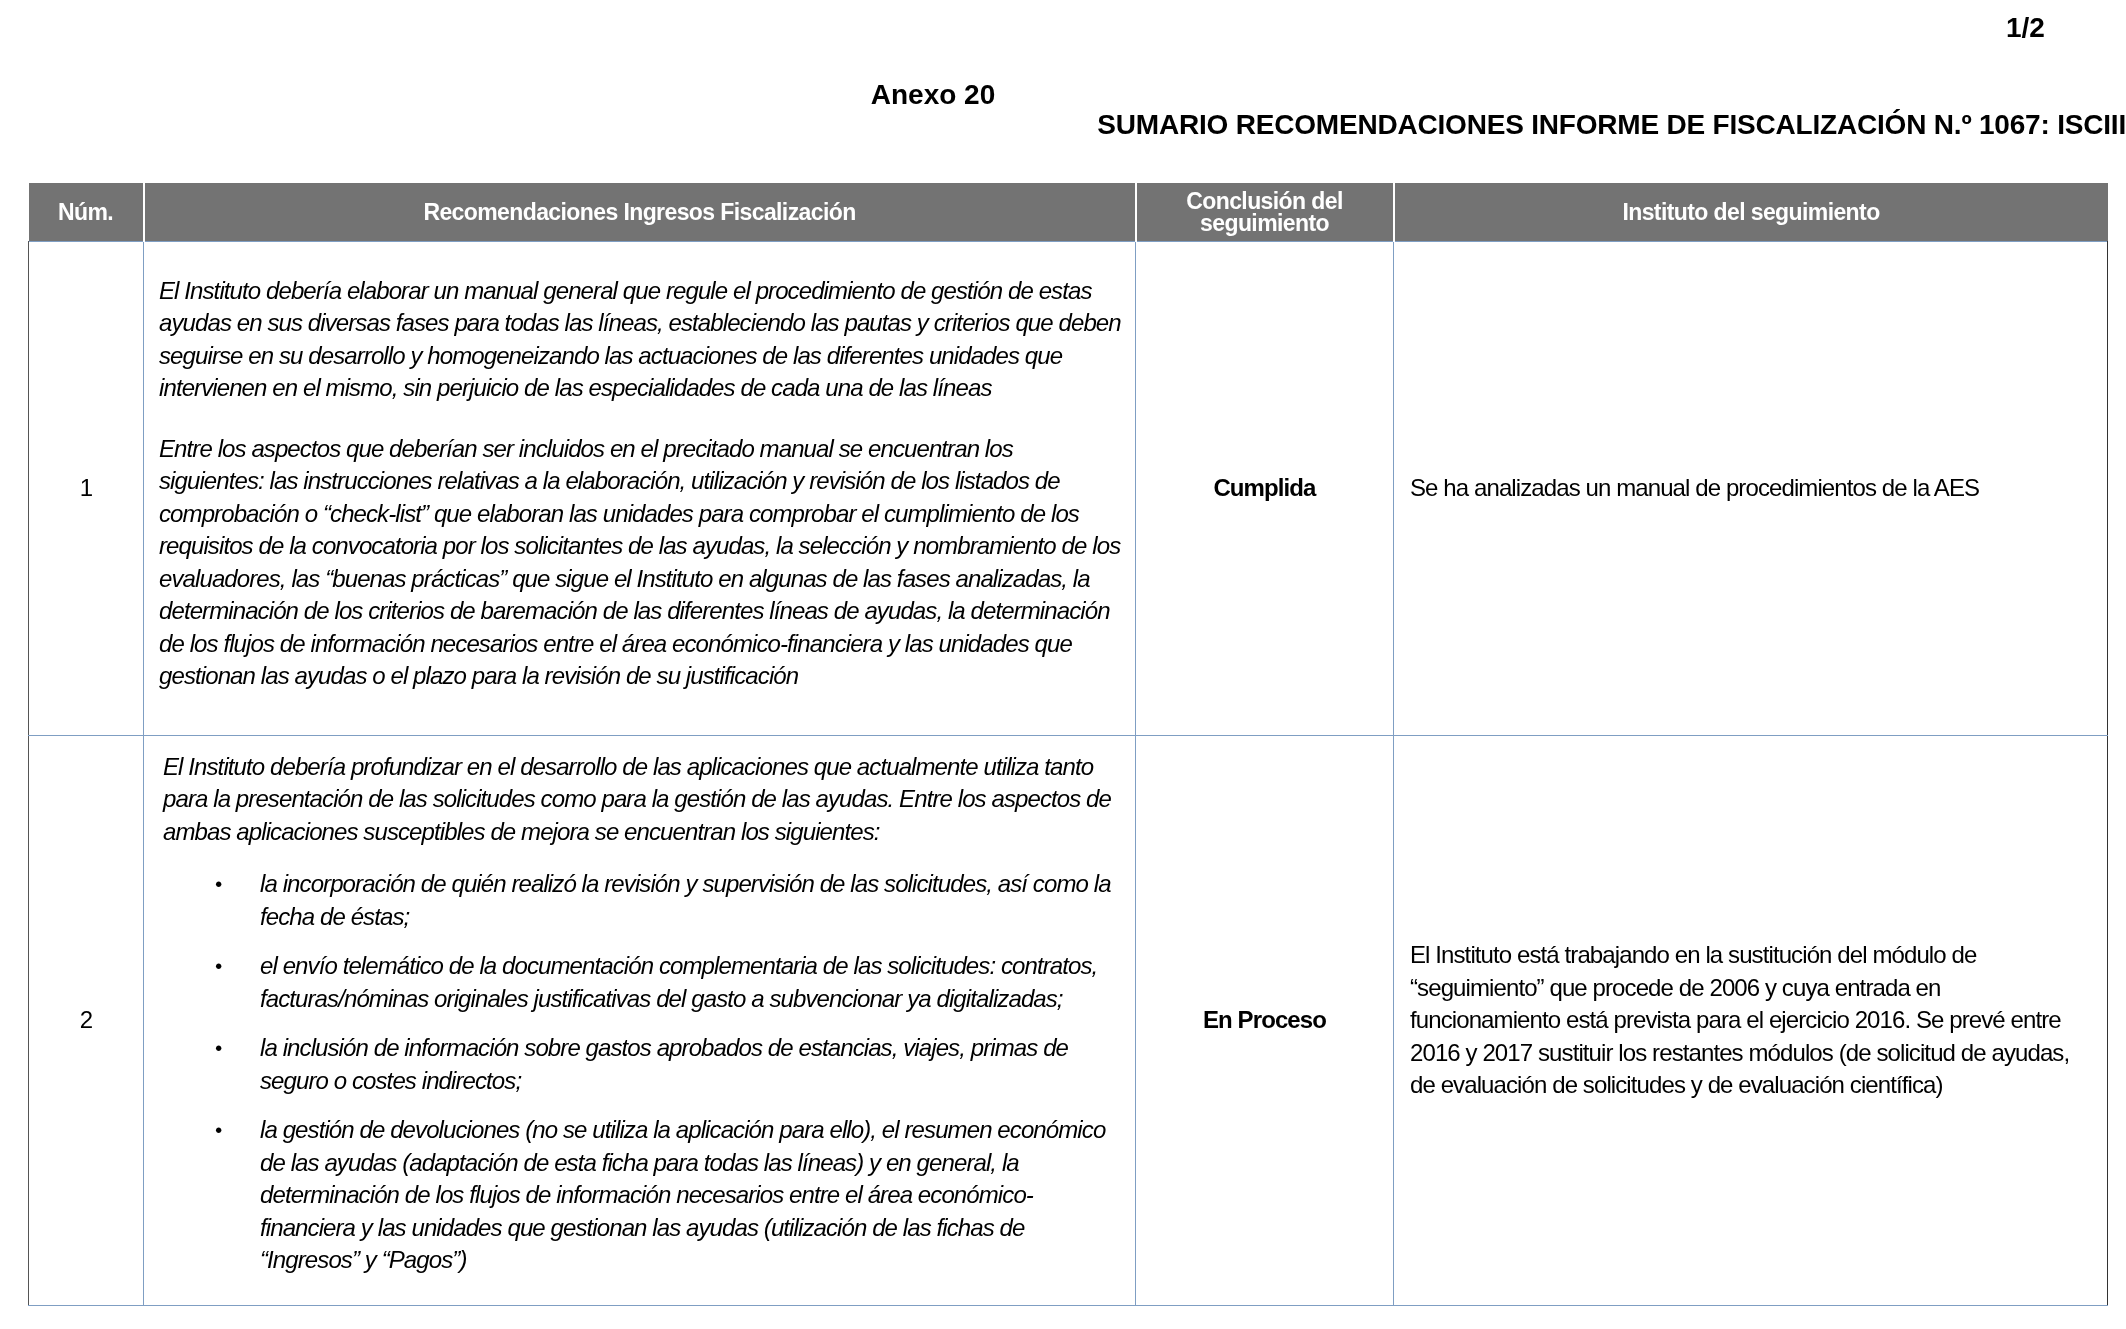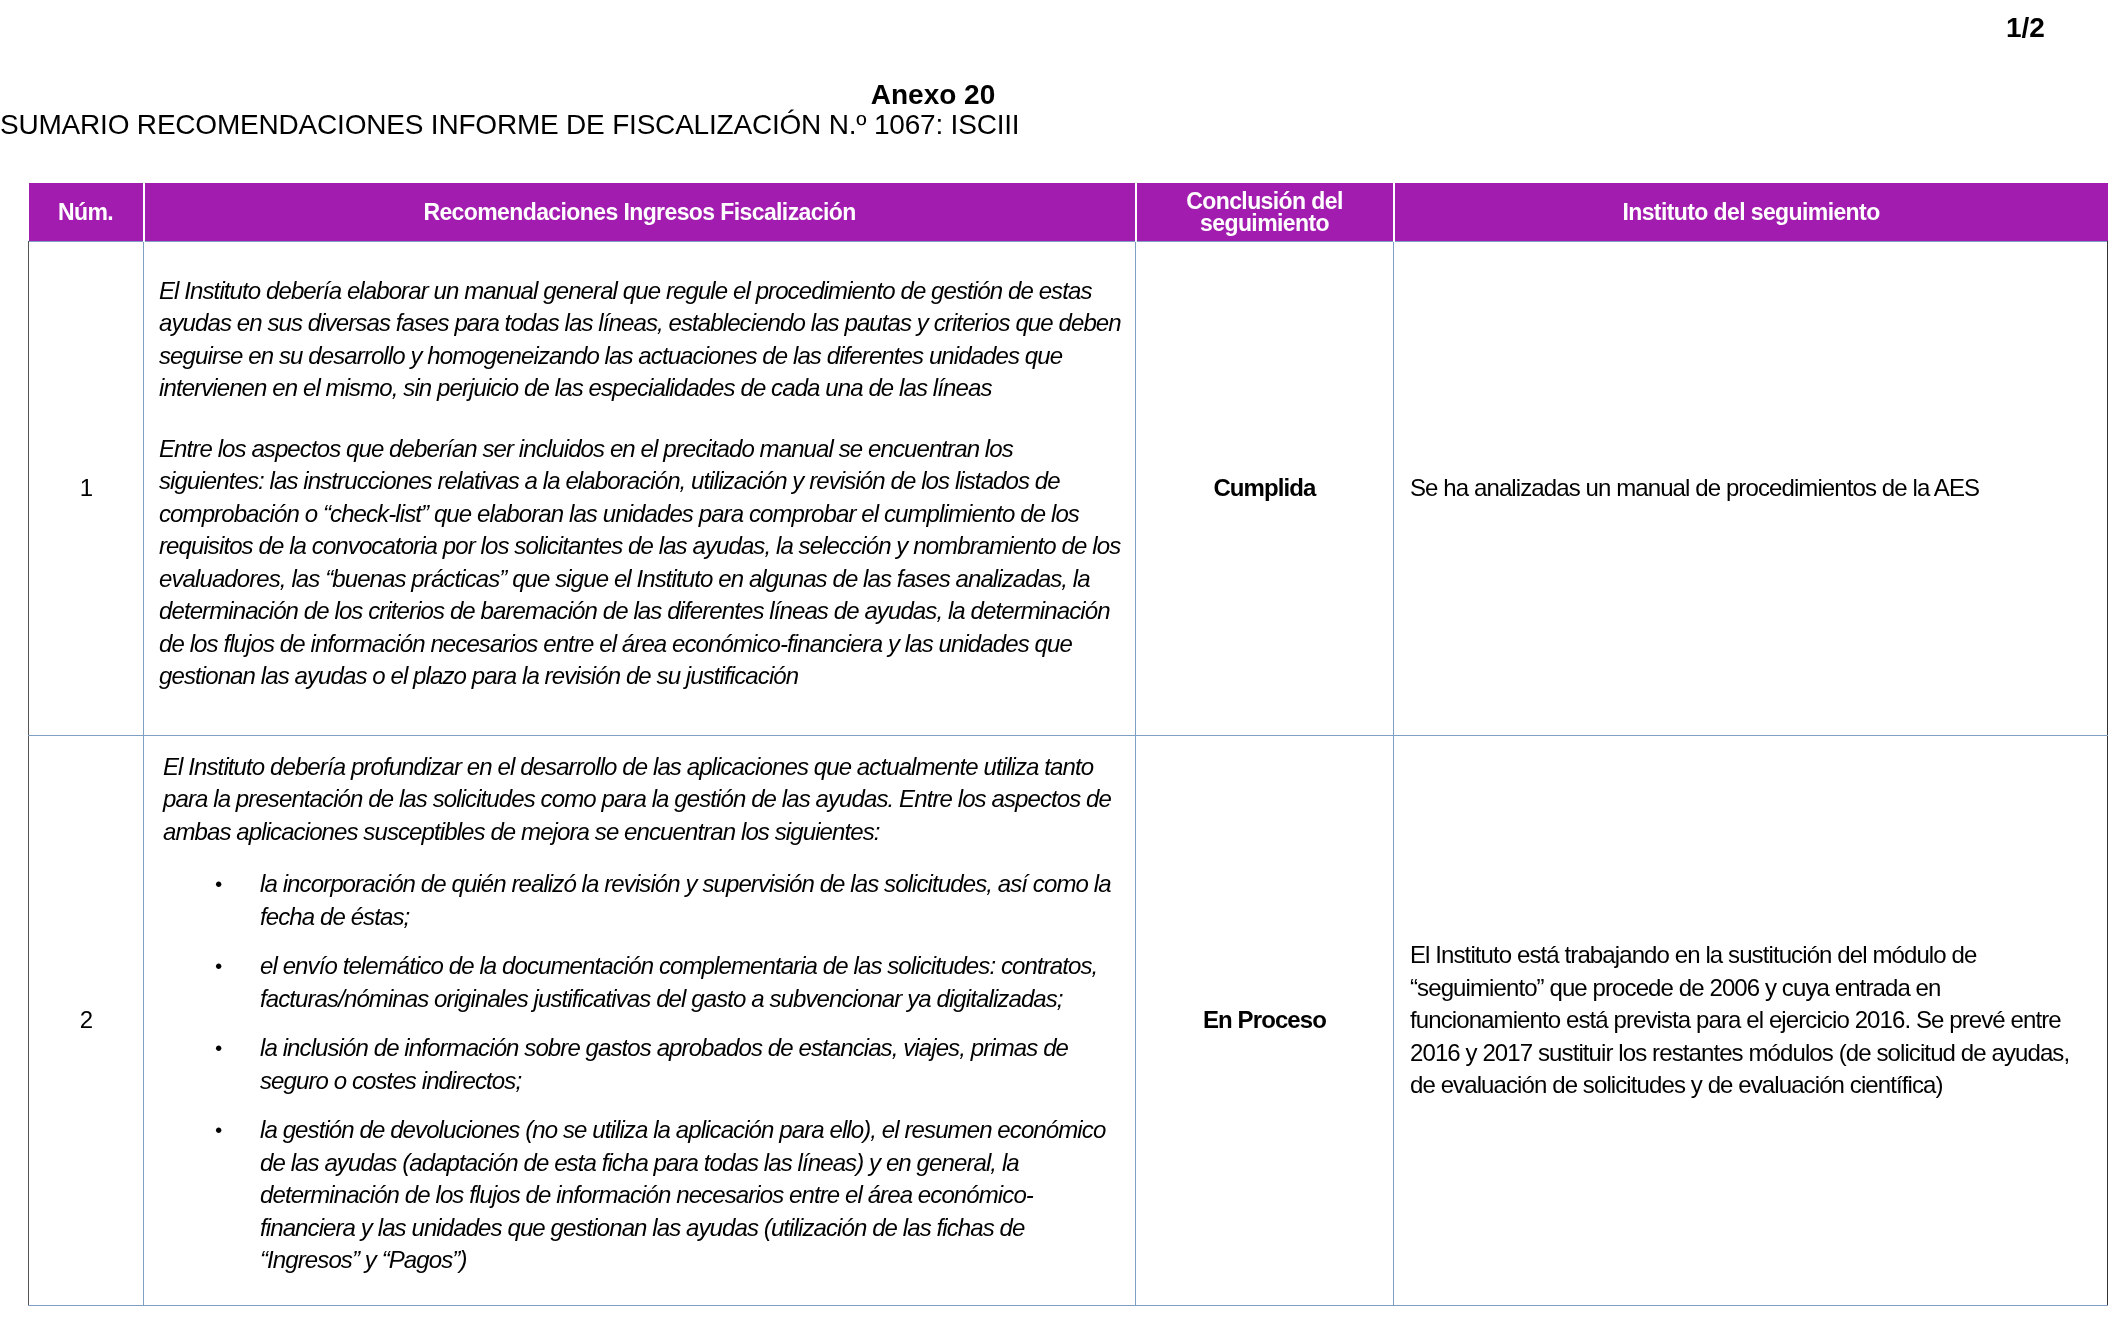--- a/index.html
+++ b/index.html
@@ -1,22 +1,22 @@
 <!DOCTYPE html>
 <html><head>
 <meta charset="utf-8">
 <style>
   html, body { margin:0; padding:0; background:#ffffff; }
   body { width:2126px; height:1329px; position:relative; overflow:hidden;
          font-family:"Liberation Sans", sans-serif; color:#000; }
   .page-num { position:absolute; left:2006px; top:12px; font-weight:bold; font-size:28px; }
   .title1 { position:absolute; left:0; width:1866px; top:80px; text-align:center; font-weight:bold; font-size:28px; line-height:30px; }
-  .title2 { position:absolute; left:0; width:2126px; top:110px; text-align:left; font-weight:normal; font-size:28px; line-height:30px; letter-spacing:-0.2px; }
+  .title2 { position:absolute; left:0; width:2126px; top:110px; text-align:right; font-weight:bold; font-size:28px; line-height:30px; letter-spacing:-0.2px; }
   table.main { position:absolute; left:28px; top:183px; border-collapse:collapse; table-layout:fixed; width:2079px; }
-  table.main th { background:#a21caf; color:#fff; font-weight:bold; font-size:23px; line-height:22px;
+  table.main th { background:#737373; color:#fff; font-weight:bold; font-size:23px; line-height:22px;
                   border-right:2px solid #ffffff; height:58px; padding:0 6px; text-align:center;
                   letter-spacing:-0.6px; transform-origin:center; }
   table.main th:last-child { border-right:none; }
   table.main td { border:1.5px solid #7f9ec3; vertical-align:middle; font-size:24px; line-height:32.5px; letter-spacing:-0.9px; }
   table.main tr td:first-child { border-left:1.5px solid #555; }
   table.main tr td:last-child { border-right:1.5px solid #333; }
   td.num { text-align:center; }
   td.concl { text-align:center; font-weight:bold; }
   td.rec { padding:6px 14px 16px 15px; vertical-align:top;font-style:italic; }
   td.comment { padding:0 14px 0 16px; }

